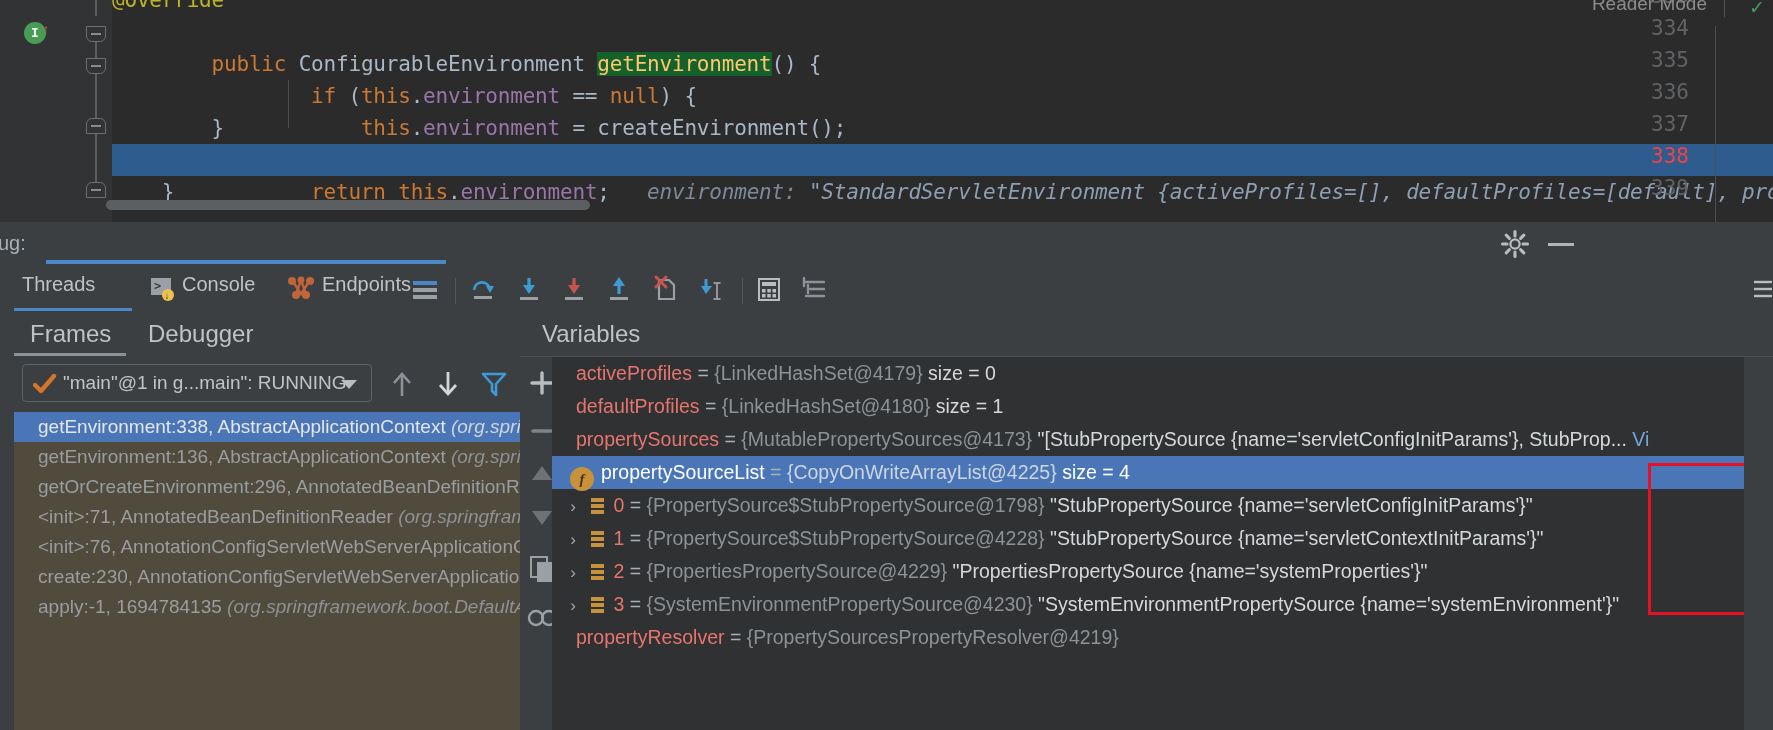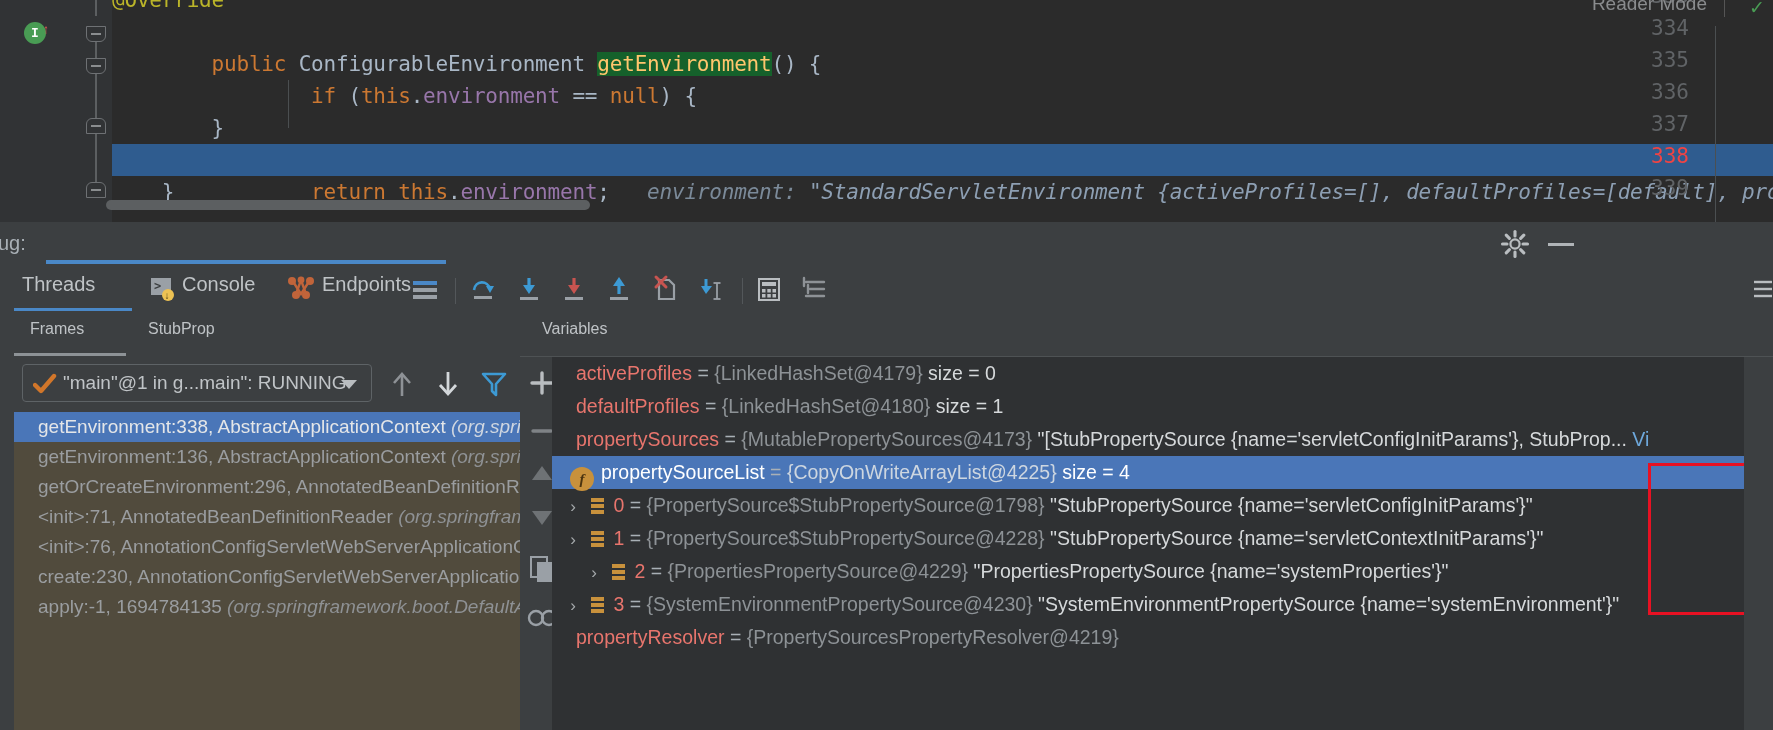--- a/index.html
+++ b/index.html
@@ -55,40 +55,40 @@
   .dbg-toolbar { position:absolute; left:0; top:42px; width:1773px; height:48px; background:#3c3f41; }
   .tb-tab { position:absolute; top:9px; height:30px; color:#bfc3c6; font-size:20px; cursor:pointer; white-space:nowrap; }
   .tb-underline { position:absolute; top:44px; height:3px; background:#4a88c7; }
   .tb-sep { position:absolute; top:14px; width:1px; height:26px; background:#53575a; }
   .tb-icon { position:absolute; top:10px; width:34px; height:30px; cursor:pointer; }
 
   .dbg-body { position:absolute; left:0; top:90px; width:1773px; height:418px; }
 
   
   .frames-pane { position:absolute; left:0; top:0; width:520px; height:418px; background:#3c3f41; }
-  .ft-tab { position:absolute; top:8px; height:28px; color:#bfc3c6; font-size:16px; cursor:pointer; }
+  .ft-tab { position:absolute; top:8px; height:28px; color:#bfc3c6; font-size:24px; cursor:pointer; }
   .ft-underline { position:absolute; top:41px; height:3px; background:#8d9296; }
 
   .thread-sel { position:absolute; left:22px; top:52px; width:350px; height:38px; border:1px solid #5e6366; border-radius:4px;
                 background:#3c3f41; cursor:pointer; }
   .thread-check { position:absolute; left:10px; top:8px; width:24px; height:22px; }
   .thread-txt { position:absolute; left:40px; top:7px; color:#c0c4c7; font-size:19px; white-space:nowrap; }
   .thread-caret { position:absolute; left:318px; top:15px; width:0; height:0;
                   border-left:8px solid transparent; border-right:8px solid transparent; border-top:9px solid #b9bdc0; }
   .fr-btn { position:absolute; top:56px; width:32px; height:32px; cursor:pointer; }
 
   .framelist { position:absolute; left:14px; top:100px; width:506px; height:318px; background:#514b3d; overflow:hidden; }
   .framerow { position:relative; height:30px; line-height:30px; padding-left:24px; color:#9a9da0; font-size:19px; white-space:nowrap; cursor:pointer; }
   .framerow.sel { background:#4a76b8; color:#e4e6e8; }
   .framerow i { font-style:italic; color:#8e9194; }
   .framerow.sel i { color:#cfd6e0; }
 
   
   .vars-pane { position:absolute; left:520px; top:0; width:1253px; height:418px; background:#3c3f41; }
-  .vars-title { position:absolute; left:22px; top:8px; color:#bfc3c6; font-size:16px; }
+  .vars-title { position:absolute; left:22px; top:8px; color:#bfc3c6; font-size:24px; }
   .vars-divider { position:absolute; left:0; top:44px; width:1253px; height:1px; background:#4e5254; }
   .vars-side { position:absolute; left:0; top:45px; width:44px; height:373px; background:#3c3f41; }
   .vs-btn { position:absolute; left:6px; width:32px; height:32px; cursor:pointer; }
   .vars-list { position:absolute; left:32px; top:45px; width:1192px; height:373px; background:#2f3133; overflow:hidden; }
   .varrow { position:relative; height:33px; line-height:33px; white-space:nowrap; font-size:19.5px; cursor:pointer; }
   .varrow.sel { background:#4a76b8; }
   .vn { color:#e8756d; }
   .varrow.sel .vn { color:#ffffff; }
   .veq { color:#a9b0b6; }
   .vt { color:#8d9296; }
@@ -138,20 +138,23 @@
     <div class="indent-guide" style="left:288px;top:80px;height:48px;"></div>
 
     <div class="codearea">
       <div class="codeline" style="top:-16px;"><span class="annot">@Override</span></div>
       <div class="codeline" style="top:16px;">
         <span class="kw">public</span><span class="type"> ConfigurableEnvironment </span><span class="mthhl">getEnvironment</span><span class="pln">() {</span>
       </div>
       <div class="codeline" style="top:48px;">
         <span class="pln">        </span><span class="kw">if</span><span class="pln"> (</span><span class="kw">this</span><span class="pln">.</span><span class="fld">environment</span><span class="pln"> == </span><span class="kw">null</span><span class="pln">) {</span>
       </div>
+      <div class="codeline" style="top:80px;">
+        <span class="pln">            </span><span class="kw">this</span><span class="pln">.</span><span class="fld">environment</span><span class="pln"> = </span><span class="type">createEnvironment</span><span class="pln">();</span>
+      </div>
       <div class="codeline" style="top:112px;"><span class="pln">        }</span></div>
       <div class="codeline" style="top:144px;">
         <span class="pln">        </span><span class="kw">return</span><span class="pln"> </span><span class="kw">this</span><span class="pln">.</span><span class="fld">environment</span><span class="pln">;</span><span class="hint">   environment:</span><span class="hintstr"> "StandardServletEnvironment {activeProfiles=[], defaultProfiles=[default], prope</span>
       </div>
       <div class="codeline" style="top:176px;"><span class="pln">    }</span></div>
     </div>
 
     <div class="lineno" style="top:-16px;">333</div>
     <div class="lineno" style="top:16px;">334</div>
     <div class="lineno" style="top:48px;">335</div>
@@ -297,21 +300,21 @@
             <line x1="2" y1="20" x2="20" y2="20"></line>
           </g>
       </svg>
     </div>
 
     <div class="dbg-body">
 
       <div class="frames-pane">
         <div class="ft-tab" style="left:30px;">Frames</div>
         <div class="ft-underline" style="left:14px;width:112px;"></div>
-        <div class="ft-tab" style="left:148px;">StubProp</div>
+        <div class="ft-tab" style="left:148px;">Debugger</div>
 
         <div class="thread-sel">
           <svg class="thread-check" viewBox="0 0 24 22">
             <polyline points="2,12 8,18 21,3" fill="none" stroke="#d1762a" stroke-width="4.4" stroke-linecap="round" stroke-linejoin="round"></polyline>
           </svg>
           <div class="thread-txt">"main"@1 in g...main": RUNNING</div>
           <div class="thread-caret"></div>
         </div>
 
         <svg class="fr-btn" style="left:386px;" viewBox="0 0 32 32">
@@ -397,21 +400,21 @@
 
           <div class="varrow" style="padding-left:10px;">
             <span class="chev">›</span>
             <svg class="listicon" viewBox="0 0 18 18">
               <rect x="2" y="1" width="13" height="4" fill="#c8913c"></rect>
                 <rect x="2" y="7" width="13" height="4" fill="#c8913c"></rect>
                 <rect x="2" y="13" width="13" height="4" fill="#c8913c"></rect>
             </svg><span class="vidx">1</span><span class="veq"> = </span><span class="vt">{PropertySource$StubPropertySource@4228}</span><span class="vs"> "StubPropertySource {name='servletContextInitParams'}"</span>
           </div>
 
-          <div class="varrow" style="padding-left:10px;margin-left:21px;">
+          <div class="varrow" style="padding-left:10px;">
             <span class="chev">›</span>
             <svg class="listicon" viewBox="0 0 18 18">
               <rect x="2" y="1" width="13" height="4" fill="#c8913c"></rect>
                 <rect x="2" y="7" width="13" height="4" fill="#c8913c"></rect>
                 <rect x="2" y="13" width="13" height="4" fill="#c8913c"></rect>
             </svg><span class="vidx">2</span><span class="veq"> = </span><span class="vt">{PropertiesPropertySource@4229}</span><span class="vs"> "PropertiesPropertySource {name='systemProperties'}"</span>
           </div>
 
           <div class="varrow" style="padding-left:10px;">
             <span class="chev">›</span>

